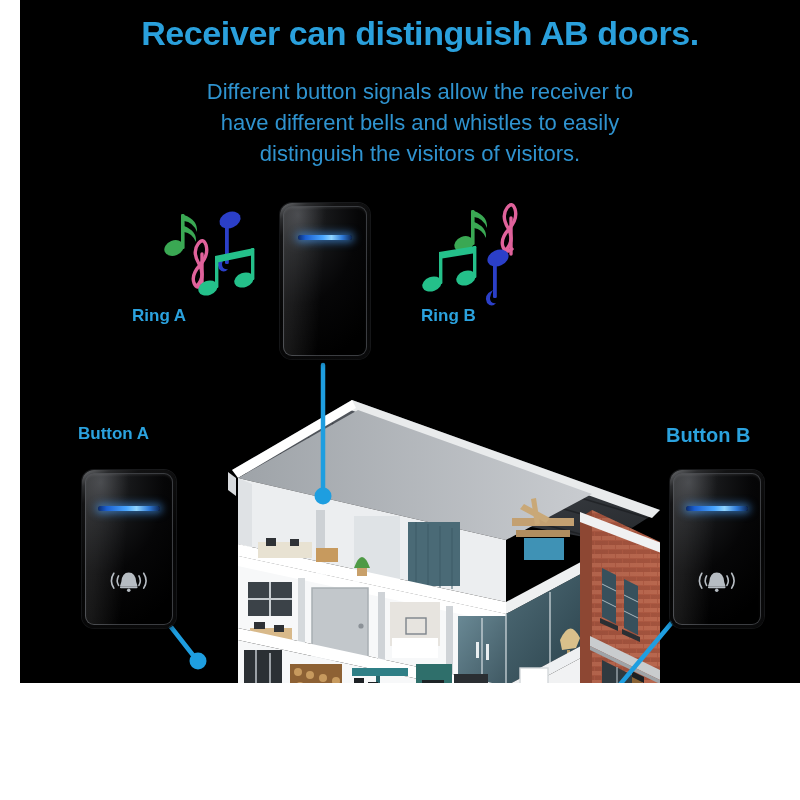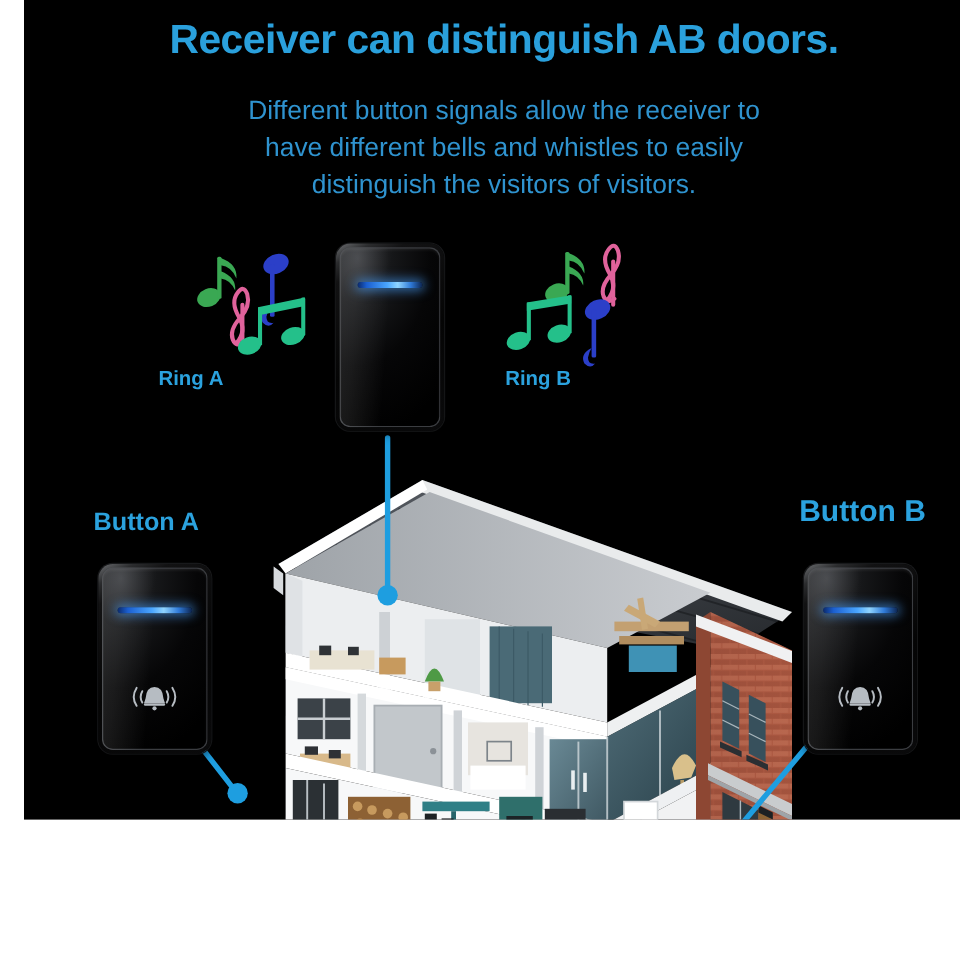--- a/index.html
+++ b/index.html
@@ -21,22 +21,22 @@
   .subtitle{
     position:absolute;top:76px;left:0;width:800px;text-align:center;
     font-size:22px;font-weight:400;line-height:31px;color:#2f93cf;
   }
   .subtitle span{display:block;}
 
   
   .lbl{position:absolute;color:#2ba2de;font-size:17px;font-weight:600;white-space:nowrap;}
   .lbl-ring-a{left:112px;top:306px;}
   .lbl-ring-b{left:401px;top:306px;text-align:right;}
-  .lbl-btn-a{left:58px;top:424px;font-size:21px;}
-  .lbl-btn-b{left:646px;top:412px;font-size:25px;}
+  .lbl-btn-a{left:58px;top:424px;font-size:17px;}
+  .lbl-btn-b{left:646px;top:424px;font-size:20px;}
 
   
   .device{position:absolute;border-radius:12px;
     background:linear-gradient(150deg,#6d6f72 0%,#2b2c2e 8%,#121213 16%,#050505 55%,#0a0a0b 100%);
     box-shadow:0 3px 7px rgba(0,0,0,.45), 0 0 0 1px #1b1c1e;
     padding:3px;
   }
   .device-face{position:relative;width:100%;height:100%;border-radius:9px;overflow:hidden;
     background:radial-gradient(120% 100% at 18% 6%, #3a3c40 0%, #17181a 26%, #060607 60%, #000 100%);
     box-shadow:inset 0 0 0 1px #3b3d41, inset 0 2px 3px rgba(255,255,255,.10);

